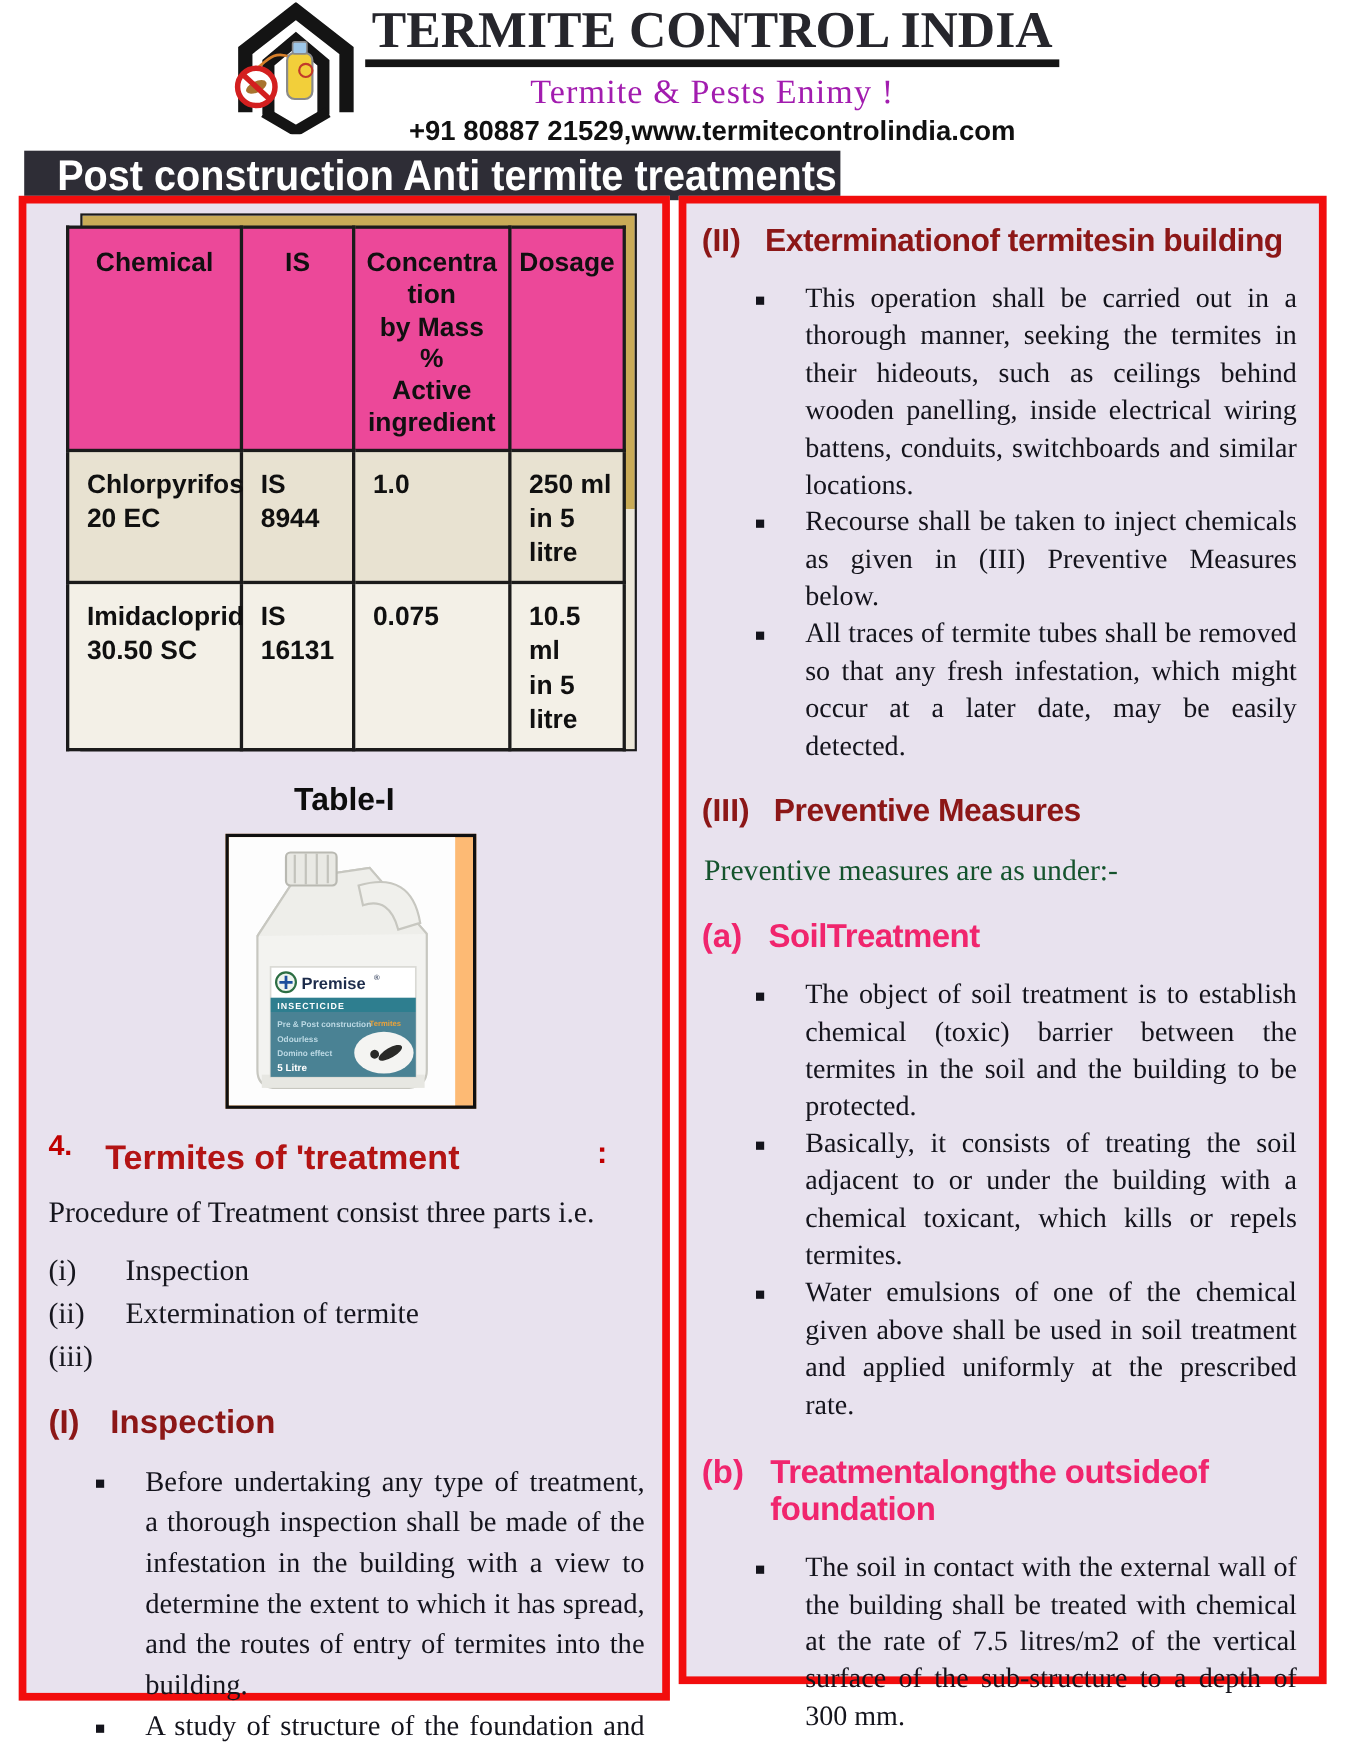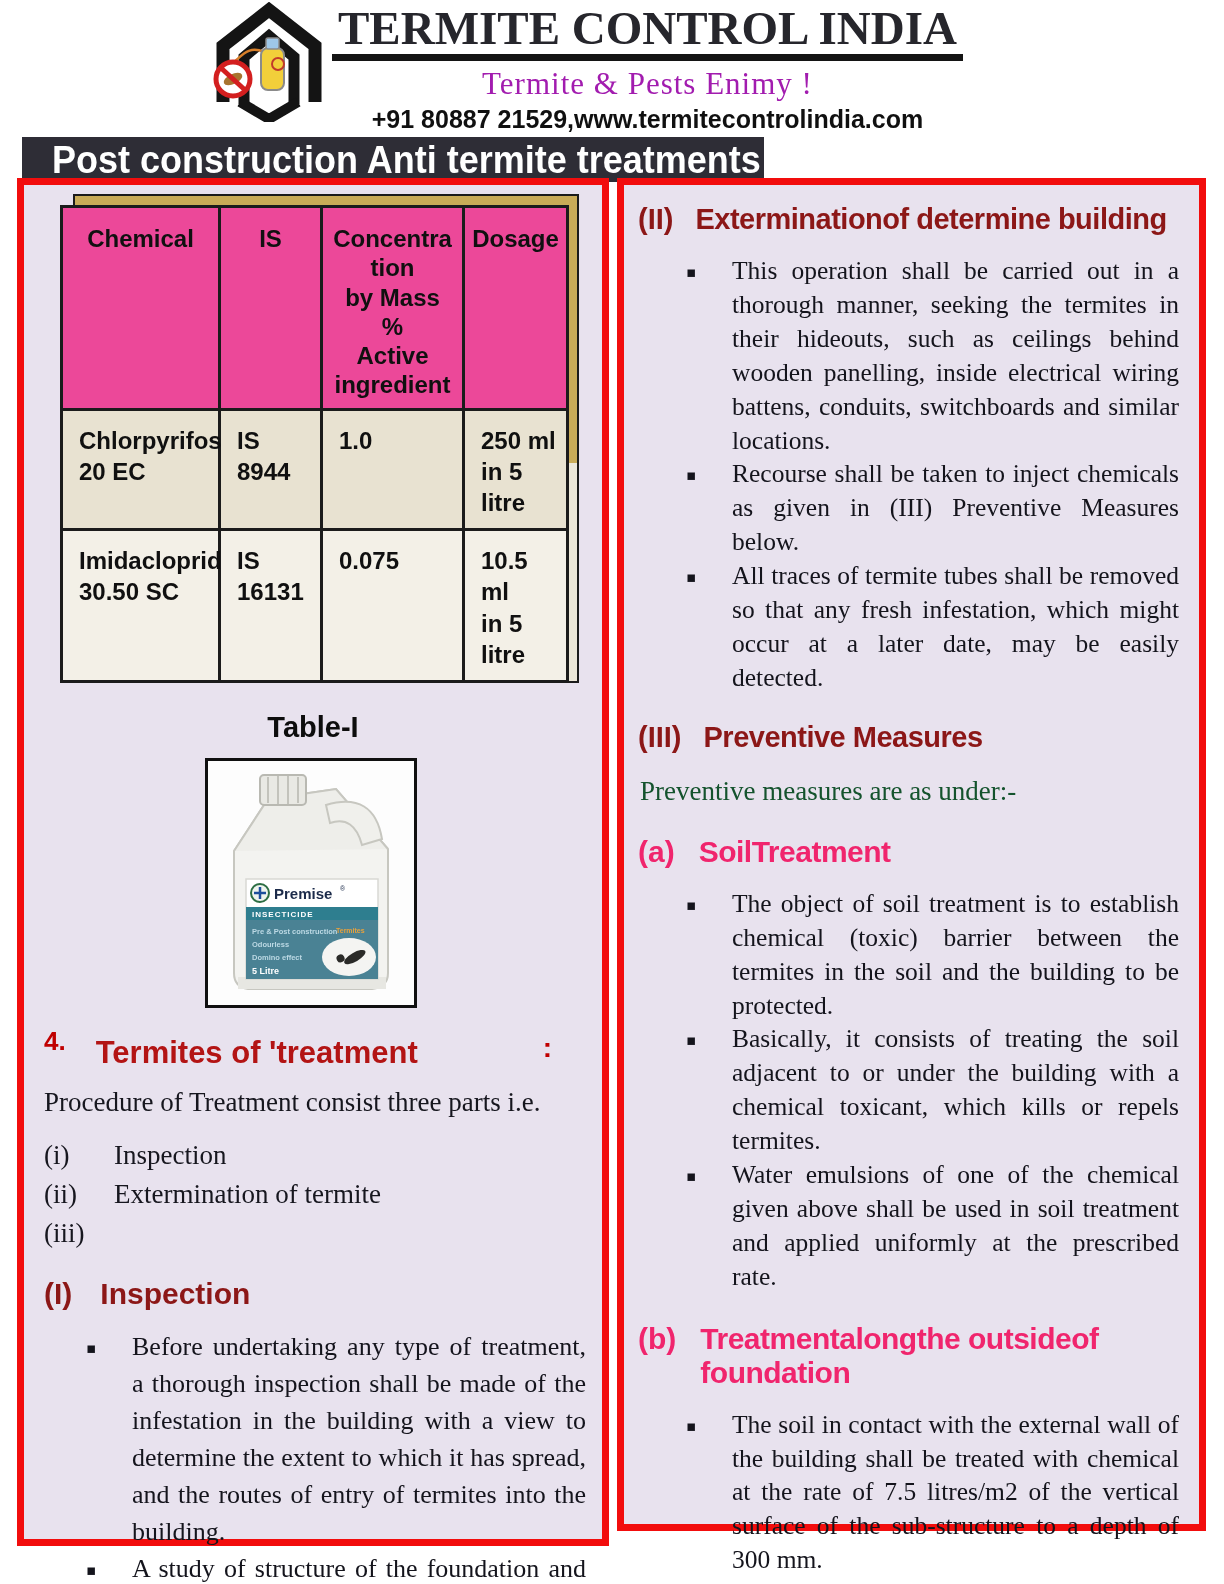--- a/index.html
+++ b/index.html
@@ -39,21 +39,21 @@
   table.chem th{background:#ec4899;font-weight:bold;font-size:24px;text-align:center;
           padding:16px 6px 8px 6px;height:200px;line-height:1.22;color:#101010;}
   table.chem td{font-size:24px;padding:14px 4px 10px 16px;line-height:1.3;color:#101010;}
   tr.r1 td{background:#e8e2d1;height:102px;}
   tr.r2 td{background:#f3f0e7;height:122px;}
 
   .caption{width:506px;margin:28px 0 0 36px;text-align:center;font-size:29px;font-weight:bold;
            color:#0d0d0d;}
 
   
-  .productbox{width:212px;height:250px;border:3px solid #101010;background:#fdba74;
+  .productbox{width:228px;height:250px;border:3px solid #101010;background:#fdba74;
               margin:14px 0 0 181px;box-sizing:border-box;}
 
   
   .sec4{display:flex;align-items:flex-start;margin:18px 24px 0 20px;}
   .sec4-num{color:#c00000;font-weight:bold;font-size:26px;}
   .sec4-title{color:#b31414;font-weight:bold;font-size:31px;margin:9px 0 0 30px;}
   .sec4-colon{color:#c00000;font-weight:bold;font-size:28px;margin:6px 26px 0 auto;}
   .intro{font-family:"Liberation Serif",serif;font-size:27px;color:#16161e;margin:16px 0 0 20px;}
   .romanlist{margin:18px 0 0 20px;}
   .romanlist .row{display:flex;font-family:"Liberation Serif",serif;font-size:27px;
@@ -240,21 +240,21 @@
         <span class="bt">A study of structure of the foundation and the ground floor helps in finding out the routes of entry of termites from the soil and also in</span>
       </li>
     </ul>
   </div>
 
   <div class="col col-right">
     <div class="inner">
 
       <div class="hd h2-maroon">
         <span class="hlab">(II)</span>
-        <span class="htitle">Exterminationof determine building</span>
+        <span class="htitle">Exterminationof termitesin building</span>
       </div>
 
       <ul class="bullets">
         <li>
           <span class="bm">▪</span>
           <span class="bt">This operation shall be carried out in a thorough manner, seeking the termites in their hideouts, such as ceilings behind wooden panelling, inside electrical wiring battens, conduits, switchboards and similar locations.</span>
         </li>
         <li>
           <span class="bm">▪</span>
           <span class="bt">Recourse shall be taken to inject chemicals as given in (III) Preventive Measures below.</span>

